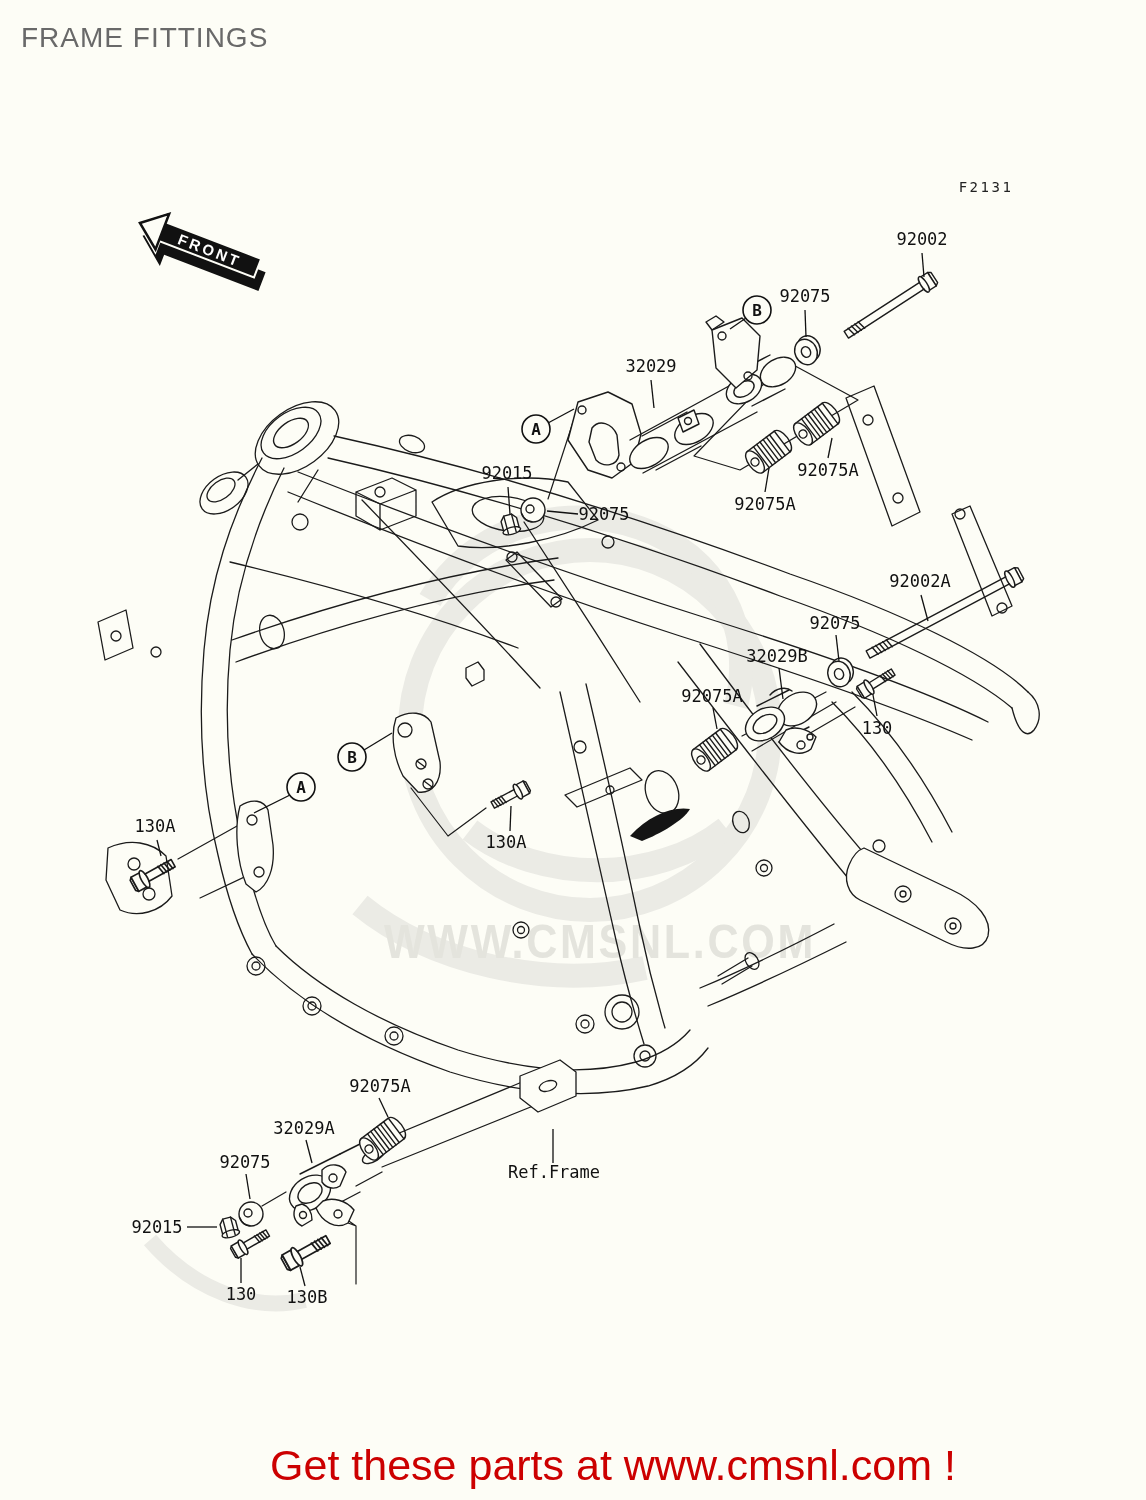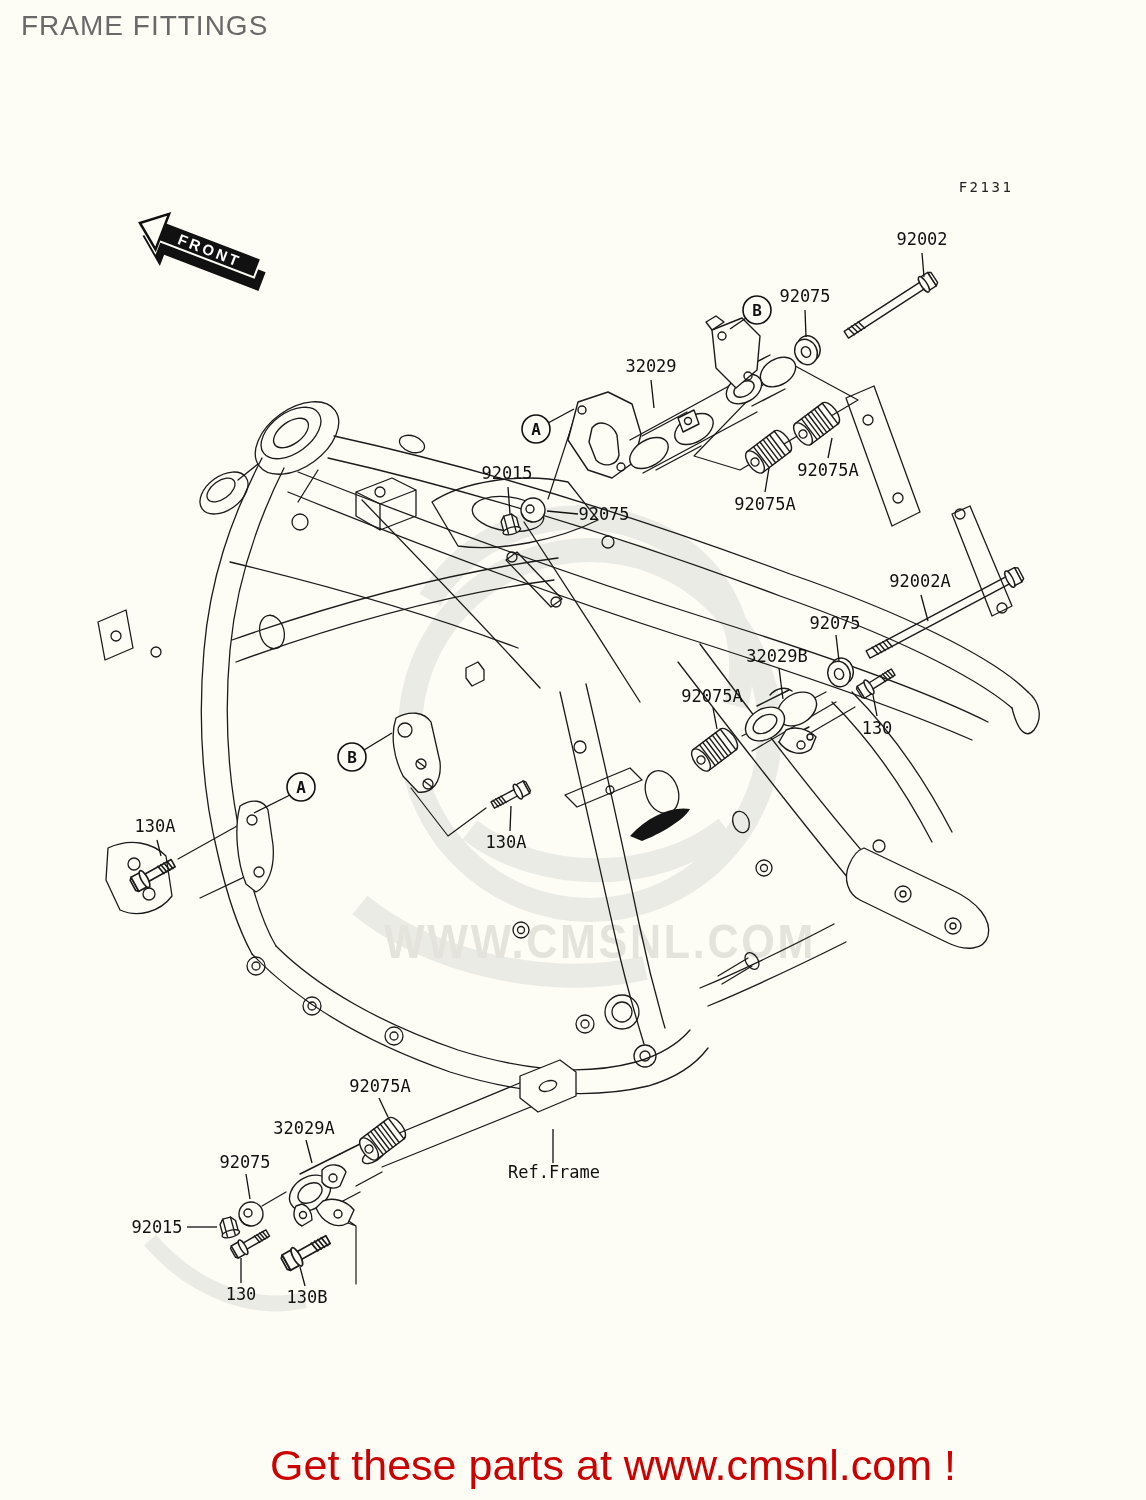--- a/index.html
+++ b/index.html
@@ -2,21 +2,21 @@
 <html style="--paper: #fdfdf6; --line: #1b1b1b; --label: #111111; --title_gray: #696969; --footer_red: #cc0000; --watermark: #e4e4dd; --emblem: #ebebe5;"><head>
 <meta charset="utf-8">
 <style>
   :root{
     --paper:#fdfdf6; --line:#1b1b1b; --label:#111111;
     --title_gray:#696969; --footer_red:#cc0000; --watermark:#e4e4dd; --emblem:#ebebe5;
   }
   html,body{margin:0;padding:0;}
   body{background:var(--paper);font-family:"Liberation Sans",sans-serif;}
   #stage{position:relative;width:1146px;height:1500px;background:var(--paper);overflow:hidden;}
-  .page-title{position:absolute;left:21px;top:10px;font-size:28px;letter-spacing:1px;color:var(--title_gray);}
+  .page-title{position:absolute;left:21px;top:22px;font-size:28px;letter-spacing:1px;color:var(--title_gray);}
   .footer{position:absolute;left:0;top:1441px;width:100%;text-align:center;font-size:43px;color:var(--footer_red);cursor:pointer;padding-left:40px;}
   svg{position:absolute;left:0;top:0;}
   .ink{stroke:var(--line);fill:none;stroke-linecap:round;stroke-linejoin:round;}
   .leader{stroke:var(--label);fill:none;stroke-width:1.3;}
   .plabel{font-family:"DejaVu Sans Mono",monospace;font-size:17px;fill:var(--label);text-anchor:middle;letter-spacing:0px;}
   .plabel-sm{font-family:"DejaVu Sans Mono",monospace;font-size:14px;fill:#222;text-anchor:middle;letter-spacing:2.5px;}
   .ctext{font-family:"DejaVu Sans Mono",monospace;font-size:16px;font-weight:bold;fill:var(--label);text-anchor:middle;}
   .wmtext{font-family:"Liberation Sans",sans-serif;font-weight:bold;font-size:48px;fill:var(--watermark);letter-spacing:3px;text-anchor:middle;}
   .fronttext{font-family:"Liberation Sans",sans-serif;font-weight:bold;font-size:15px;fill:#ffffff;letter-spacing:3px;text-anchor:middle;}
 </style>

